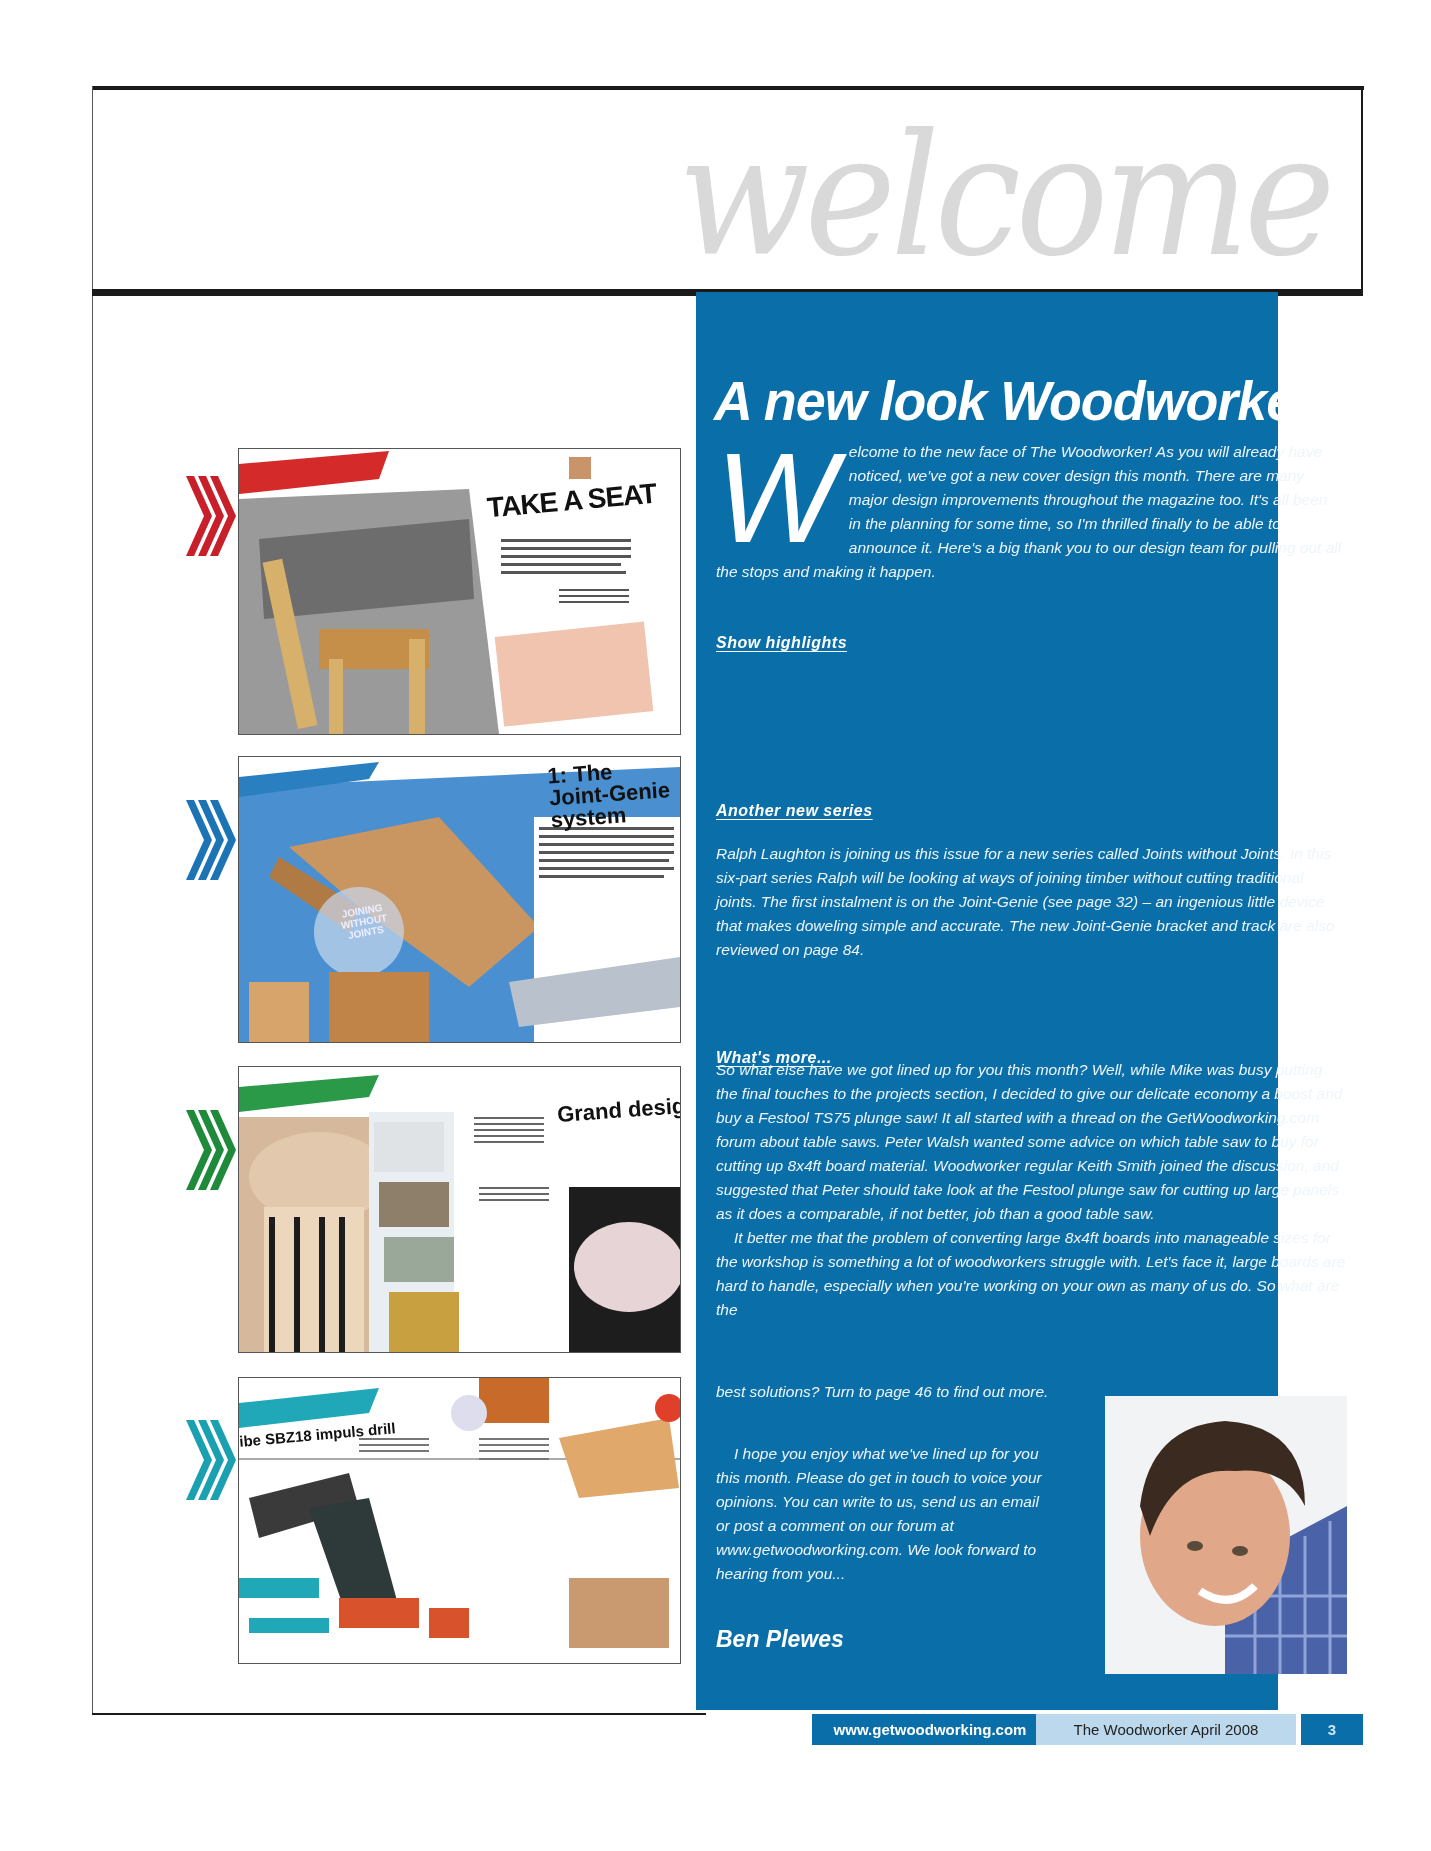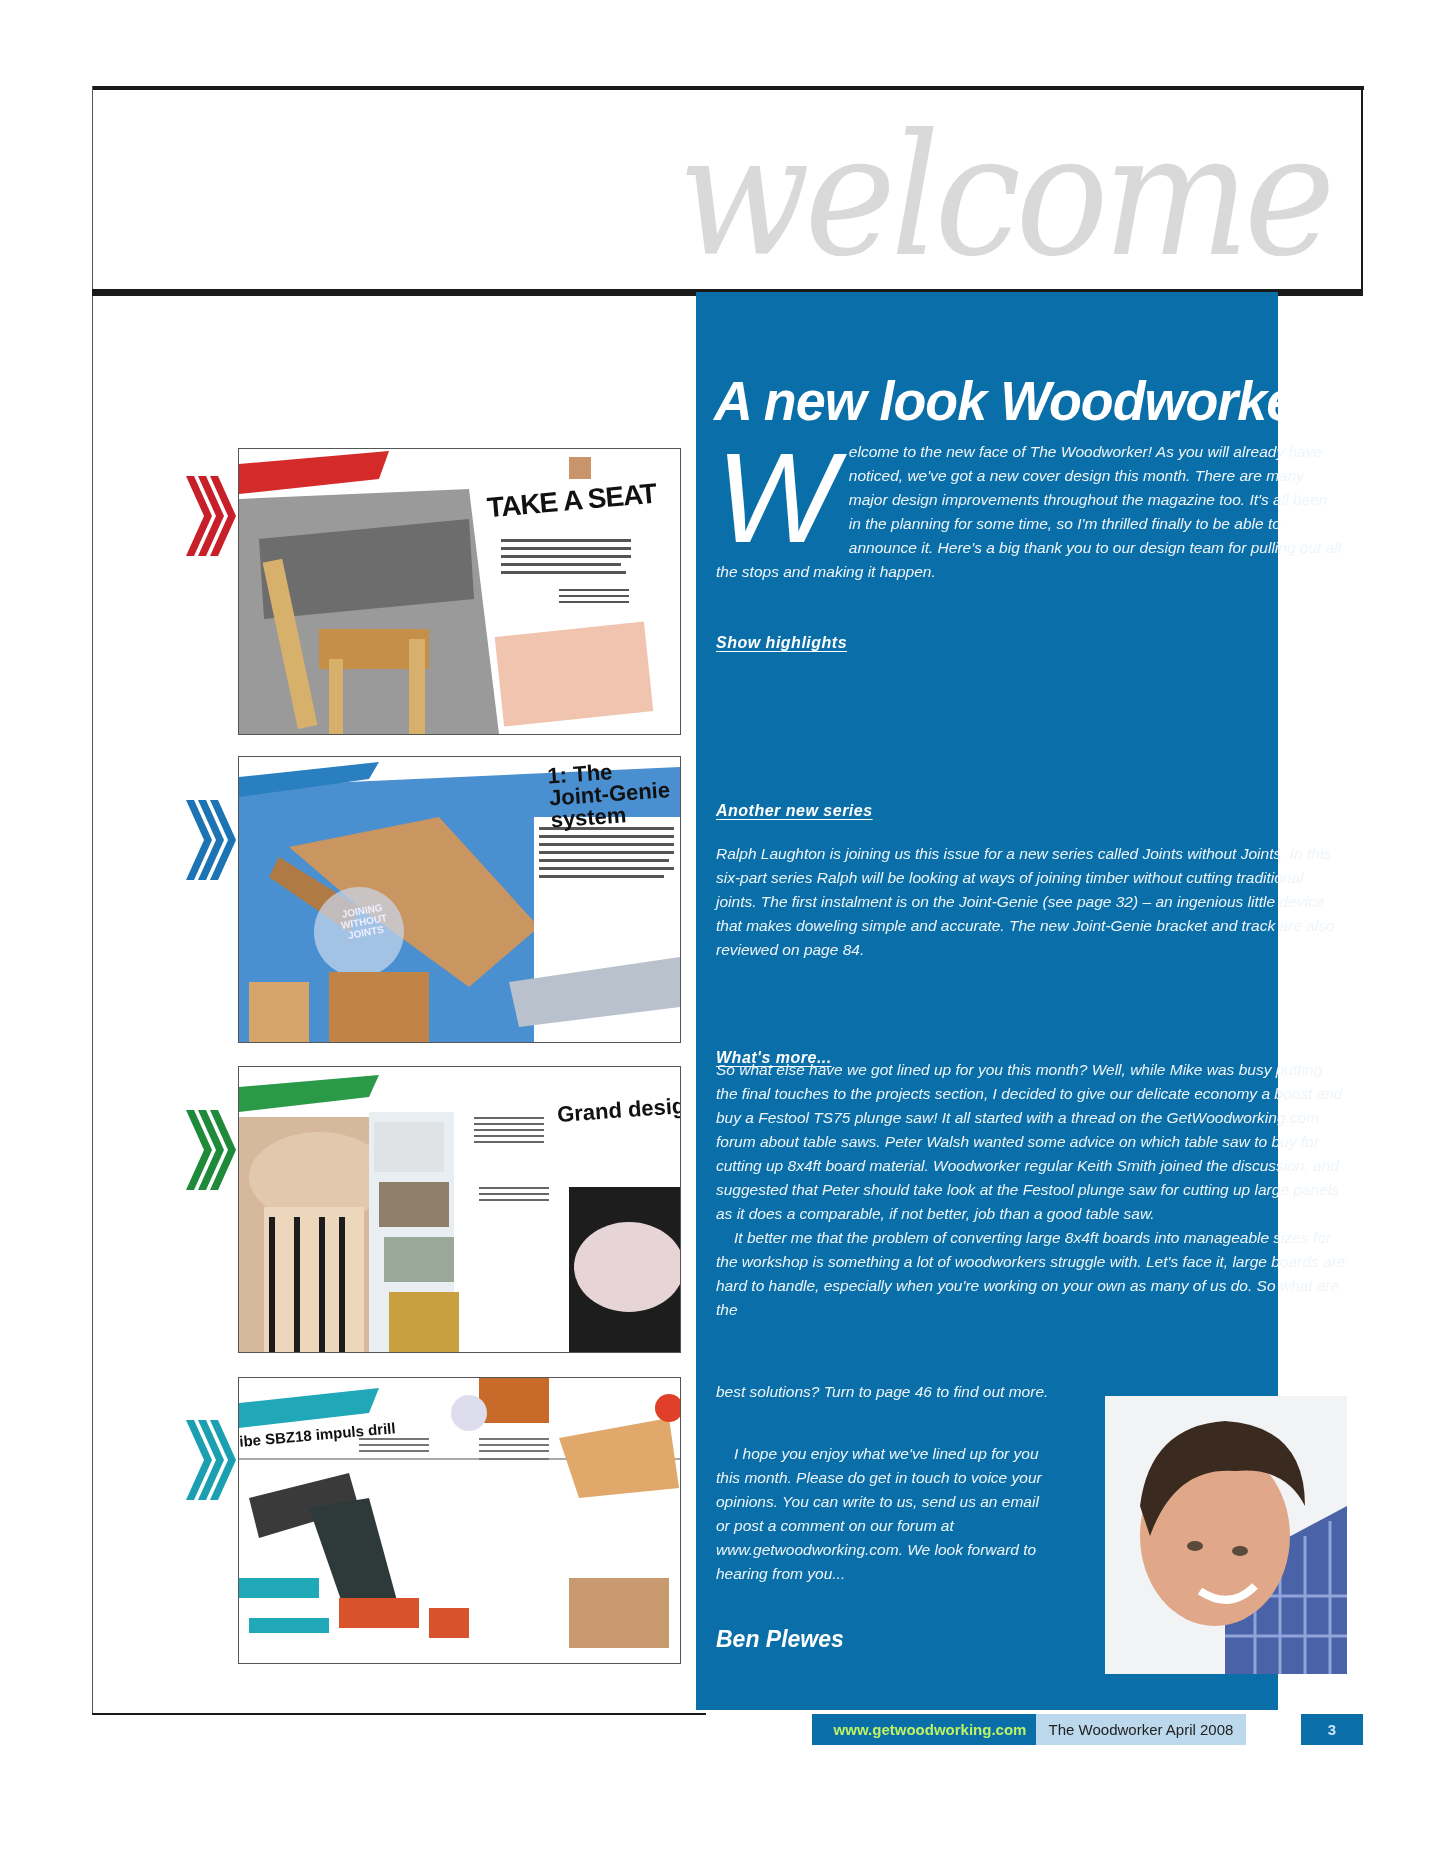--- a/index.html
+++ b/index.html
@@ -20,22 +20,22 @@
   .s1h { top:342px; } .s1b { top:382px; }
   .s2h { top:510px; } .s2b { top:550px; }
   .s3h { top:726px;margin-top:31px; } .s3b { top:766px; width:630px; }
   .indent { text-indent:18px; display:block; }
   .s4b { top:1088px; width:340px; }
   .closing { top:1150px; width:340px; }
   .sig { position:absolute; left:20px; top:1334px; font-weight:bold; font-size:23px; color:#ffffff; }
   .photo { position:absolute; left:409px; top:1104px; width:242px; height:278px; background:#f1f3f5; overflow:hidden; }
 
   .footer { position:absolute; top:1714px; height:31px; font-size:15px; line-height:31px; }
-  .f-url { left:812px; width:236px; background:#0a6fa8; color:#bef264; text-align:center; font-weight:bold; }
-  .f-issue { left:1036px; width:210px; background:#bcd8ec; color:#222; text-align:center; }
+  .f-url { left:812px; width:236px; background:#0a6fa8; color:#ffffff; text-align:center; font-weight:bold; }
+  .f-issue { left:1036px; width:260px; background:#bcd8ec; color:#222; text-align:center; }
   .f-page { left:1301px; width:62px; background:#0a6fa8; color:#cfe6f5; text-align:center; font-weight:bold; }
 
   .thumb { position:absolute; left:238px; width:441px; height:285px; border:1px solid #555; background:#fff; overflow:hidden; }
   .chev { position:absolute; left:186px; width:50px; height:80px; }
   .th-headline { position:absolute; font-family:"Liberation Sans", sans-serif; font-weight:bold; color:#111; white-space:nowrap; }
 </style>
 </head>
 <body>
 
 <div class="frame-top"></div>

